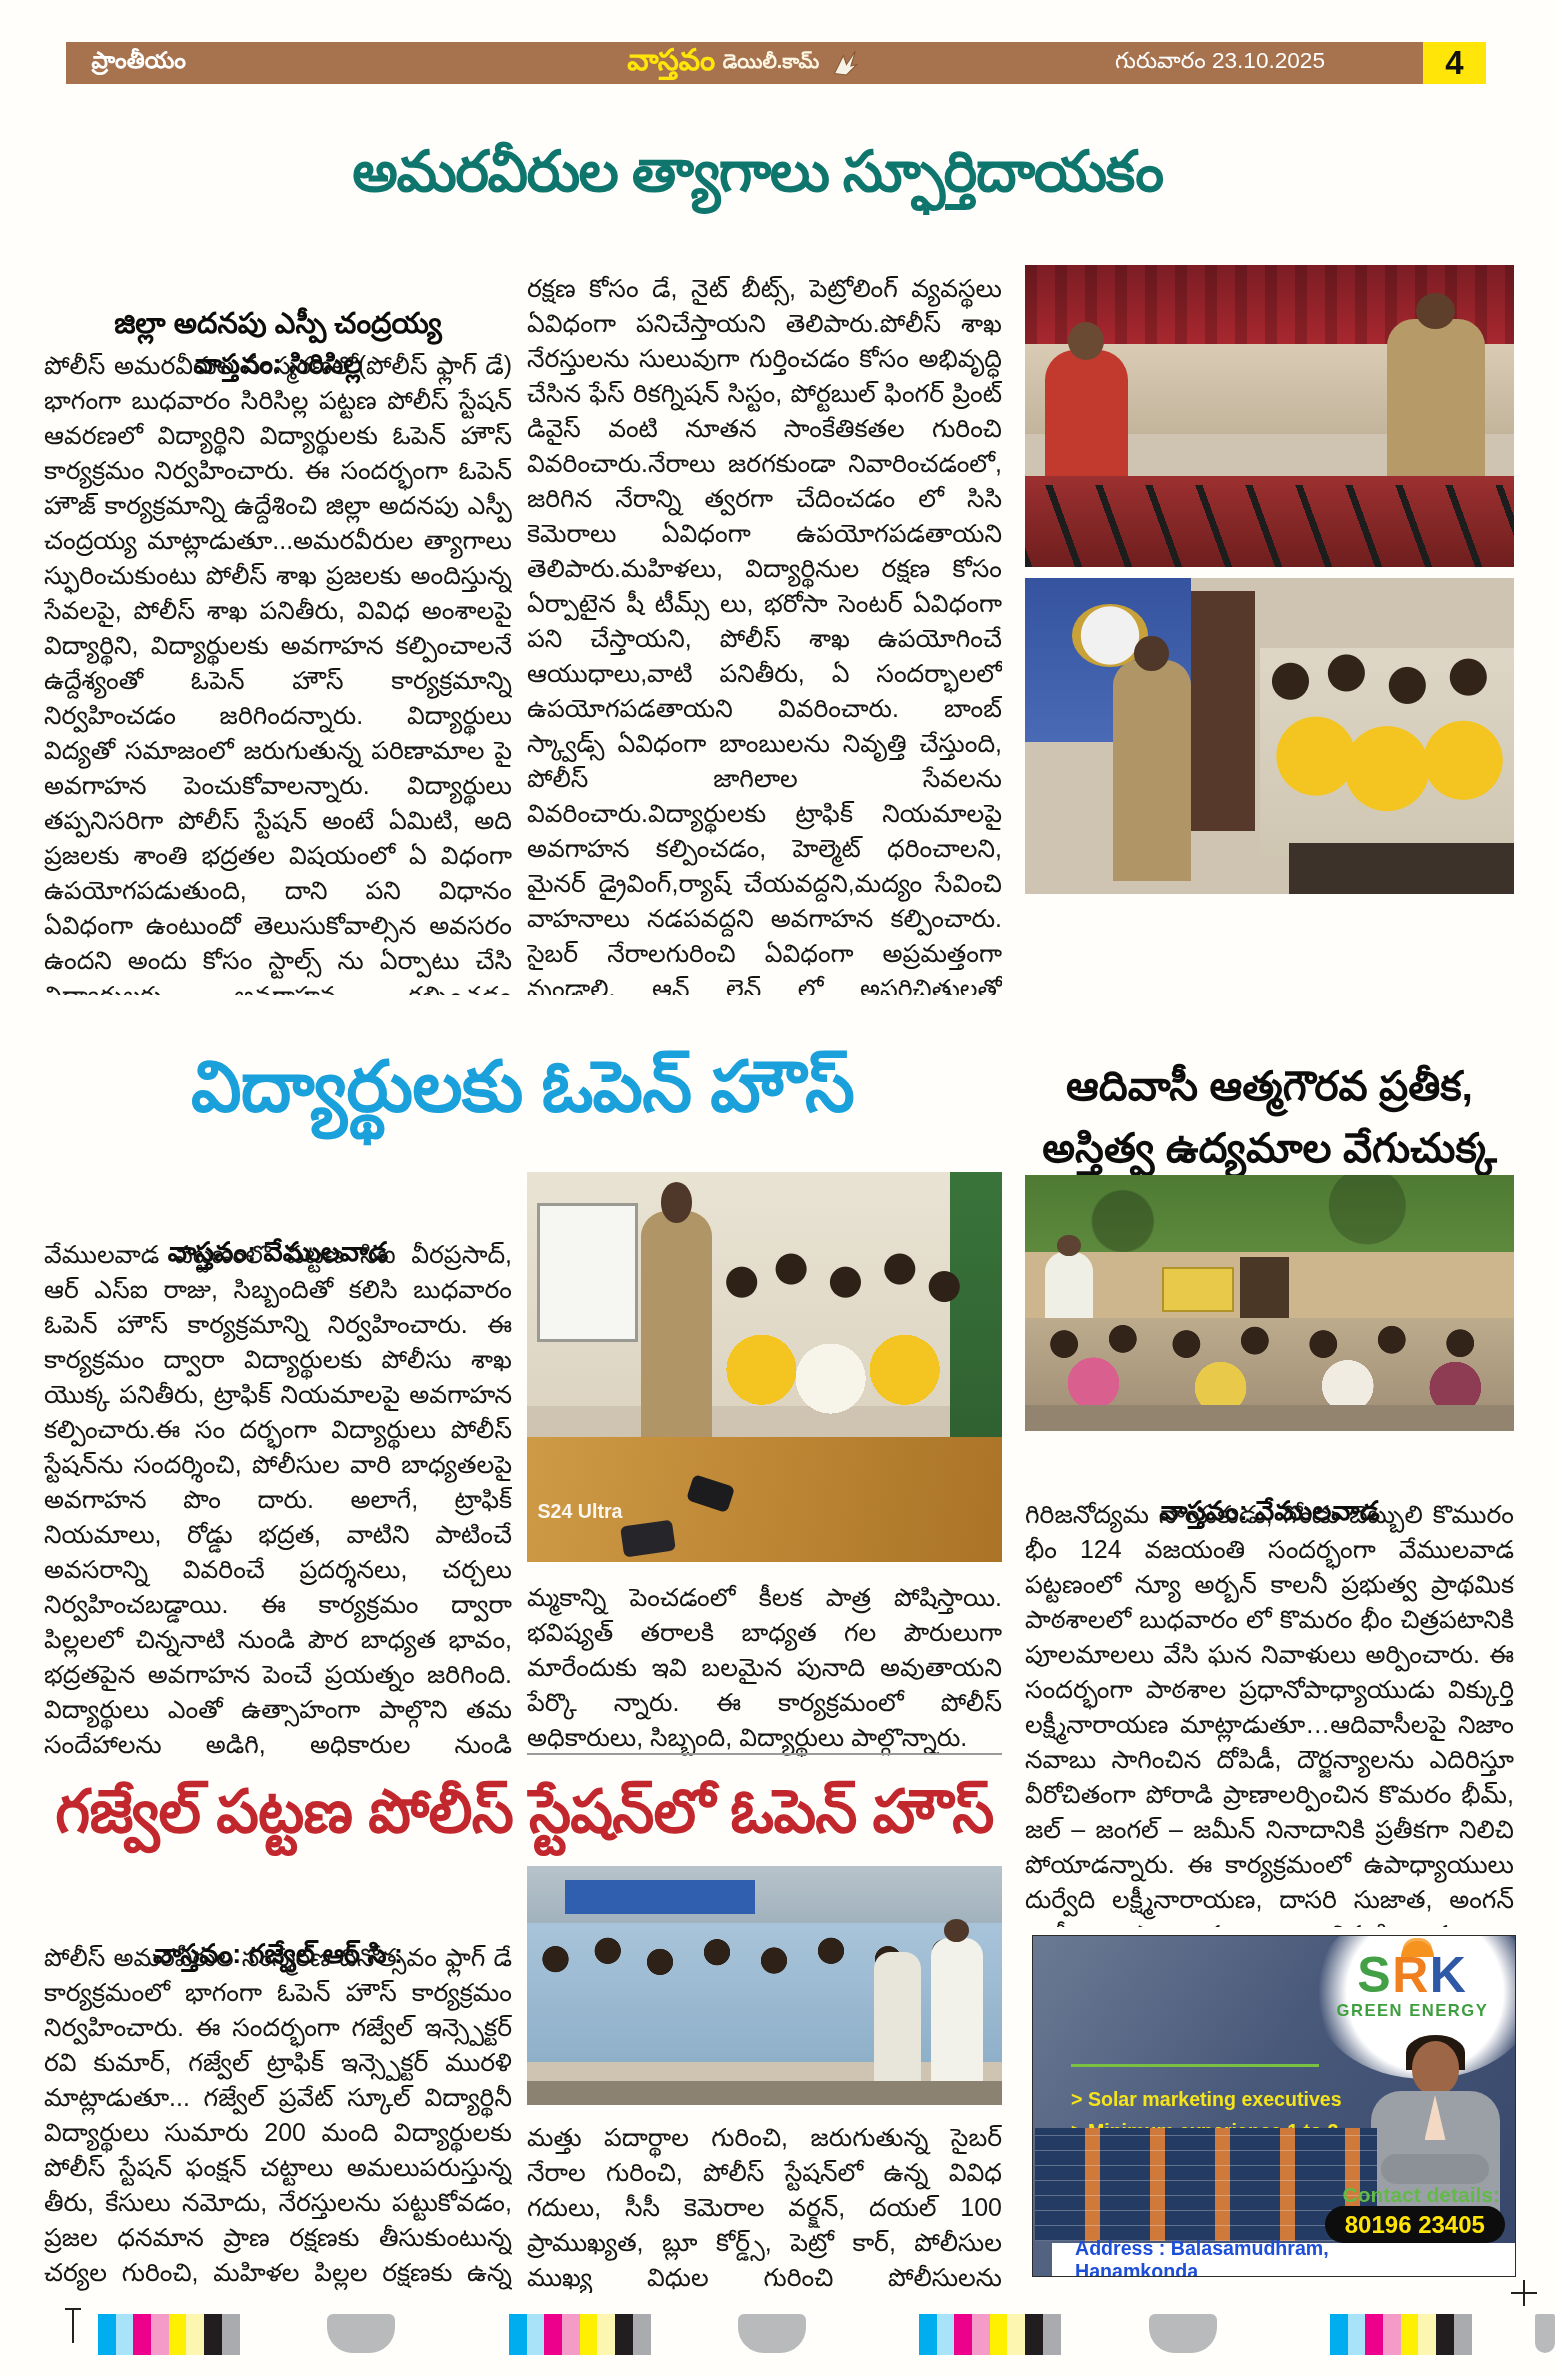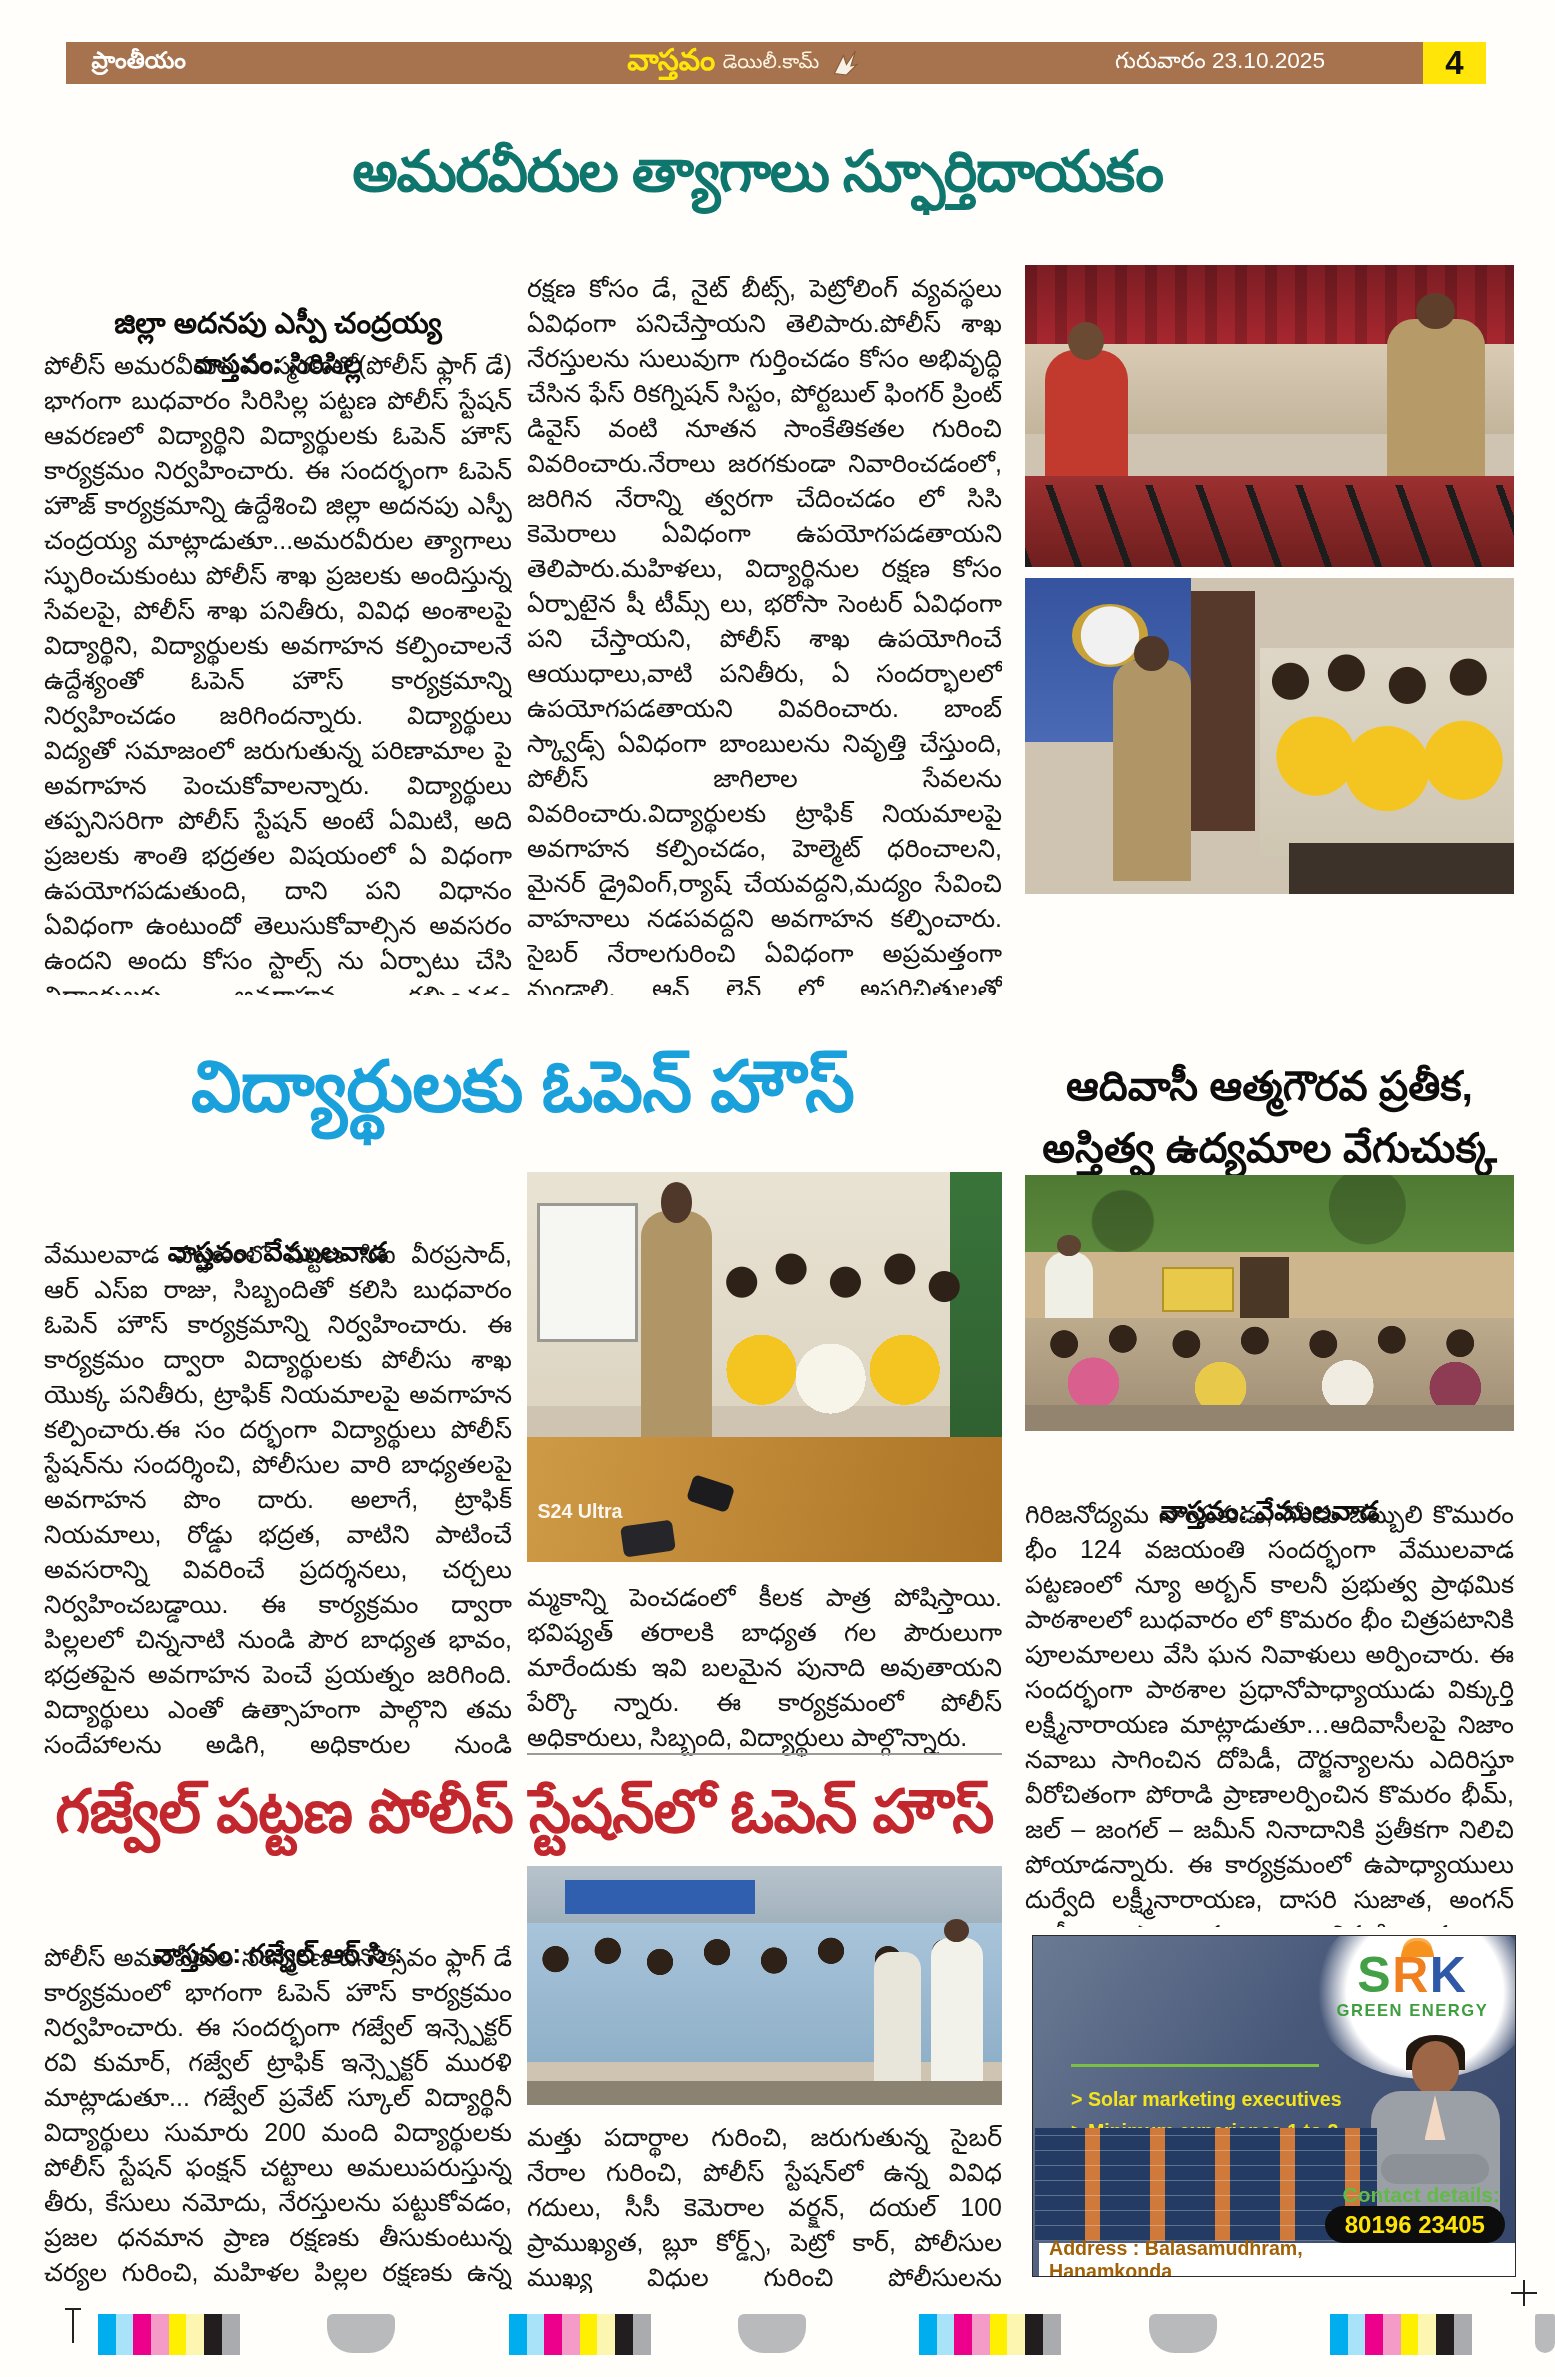--- a/index.html
+++ b/index.html
@@ -6,21 +6,21 @@
   .page{position:relative;width:1555px;height:2377px;background:#fffefa;
         font-family:"Liberation Sans","DejaVu Sans",sans-serif;color:#121212;overflow:hidden;}
   .abs{position:absolute;}
 
   
   .topbar{left:66px;top:42px;width:1357px;height:42px;background:#a7734e;
           display:flex;align-items:center;}
   .topbar .section{color:#fff;font-size:23px;font-weight:bold;padding-left:25.6px;}
   .logo{position:absolute;left:50%;transform:translateX(-50%);display:flex;align-items:center;gap:7.5px;}
   .logo .brand{color:#ffe608;font-size:30px;font-weight:bold;}
-  .logo .suffix{color:#fdf6e3;font-size:19.6px;font-weight:normal;}
+  .logo .suffix{color:#fdf6e3;font-size:19.6px;font-weight:bold;}
   .topbar .date{position:absolute;right:98px;color:#fff;font-size:22.6px;}
   .pagenum{left:1423px;top:42px;width:63px;height:42px;background:#ffe608;color:#111;
            font-size:33px;font-weight:bold;display:flex;align-items:center;justify-content:center;}
 
   
   .headline1{left:41px;top:107px;width:1433px;text-align:center;font-size:57px;font-weight:bold;
              color:#0f766e;letter-spacing:-1.5px;line-height:128px;}
   .headline-blue{left:41px;top:1046px;width:963px;text-align:center;font-size:71px;font-weight:bold;
              color:#1aa0da;letter-spacing:-0.8px;}
   .headline-red{left:41px;top:1777px;width:967px;text-align:center;font-size:60px;font-weight:bold;
@@ -158,22 +158,22 @@
   .w-shirt{position:absolute;left:60px;top:54px;width:21px;height:45px;background:#f3d9c4;
           clip-path:polygon(50% 0,0 100%,100% 100%);}
   .w-arms{position:absolute;left:16.6px;top:113px;width:108px;height:30px;background:#8b9197;border-radius:15px;}
   .ad-panels{left:1.5px;bottom:35px;width:342px;height:113px;background:
      repeating-linear-gradient(0deg,rgba(255,255,255,.28) 0 1.5px,transparent 1.5px 15px),
      repeating-linear-gradient(90deg,#243b63 0 50px,#cf7a3a 50px 65px),
      linear-gradient(#c96a2e,#b65f28);}
   .ad-contact{right:15px;bottom:69px;color:#62bb46;font-size:21px;font-weight:bold;}
   .ad-pill{right:10.5px;bottom:33px;background:#0d0d0d;color:#ffe408;font-size:24px;font-weight:bold;
       padding:4.5px 19.6px;border-radius:21px;}
-  .ad-addr{left:6px;bottom:0;width:342px;height:33px;background:#fff;color:#a16207;
-      font-size:19.6px;font-weight:bold;display:flex;align-items:center;padding-left:10px;}
+  .ad-addr{left:19px;bottom:0;width:342px;height:33px;background:#fff;color:#1d4ed8;
+      font-size:19.6px;font-weight:bold;display:flex;align-items:center;padding-left:23px;}
   .ad-white-right{right:0;bottom:0;width:139px;height:33px;background:#fff;}
 
   
   .swgroup{position:absolute;top:2314px;display:flex;height:41px;}
   .sw{width:17.7px;height:41px;}
   .blob{position:absolute;top:2314px;width:68px;height:39px;background:#b9babc;
         border-radius:6px 6px 25.6px 25.6px;}
   .regT{position:absolute;left:72px;top:2308px;width:1.5px;height:35px;background:#222;}
   .regT:before{content:"";position:absolute;left:-7.5px;top:0;width:16.6px;height:1.5px;background:#222;}
   .regP{position:absolute;left:1511px;top:2280px;width:25.6px;height:25.6px;}

